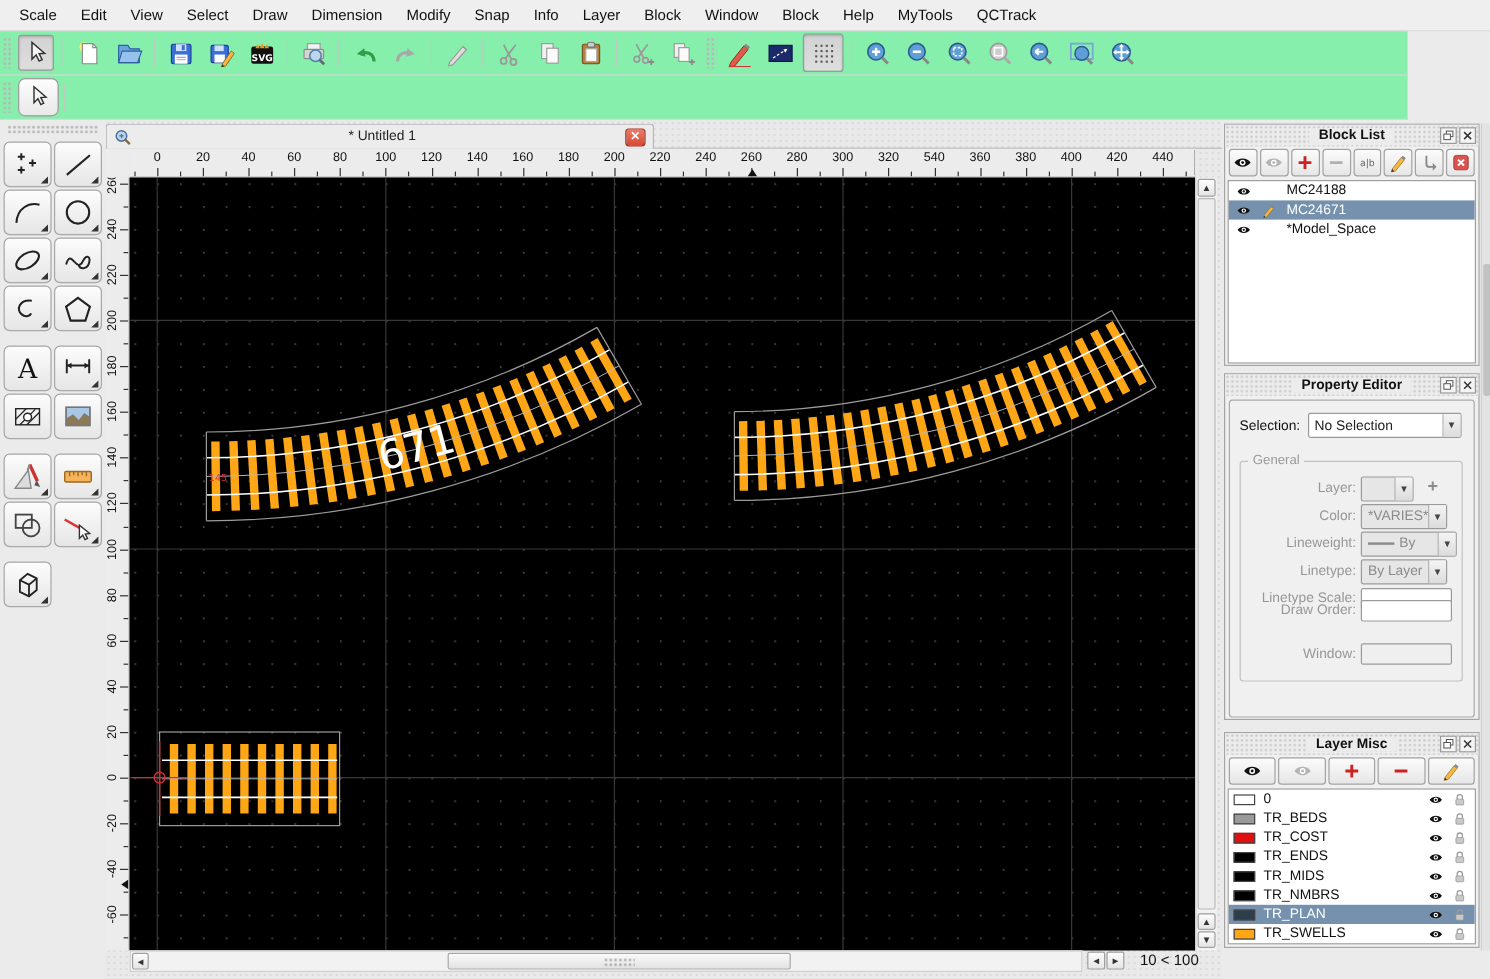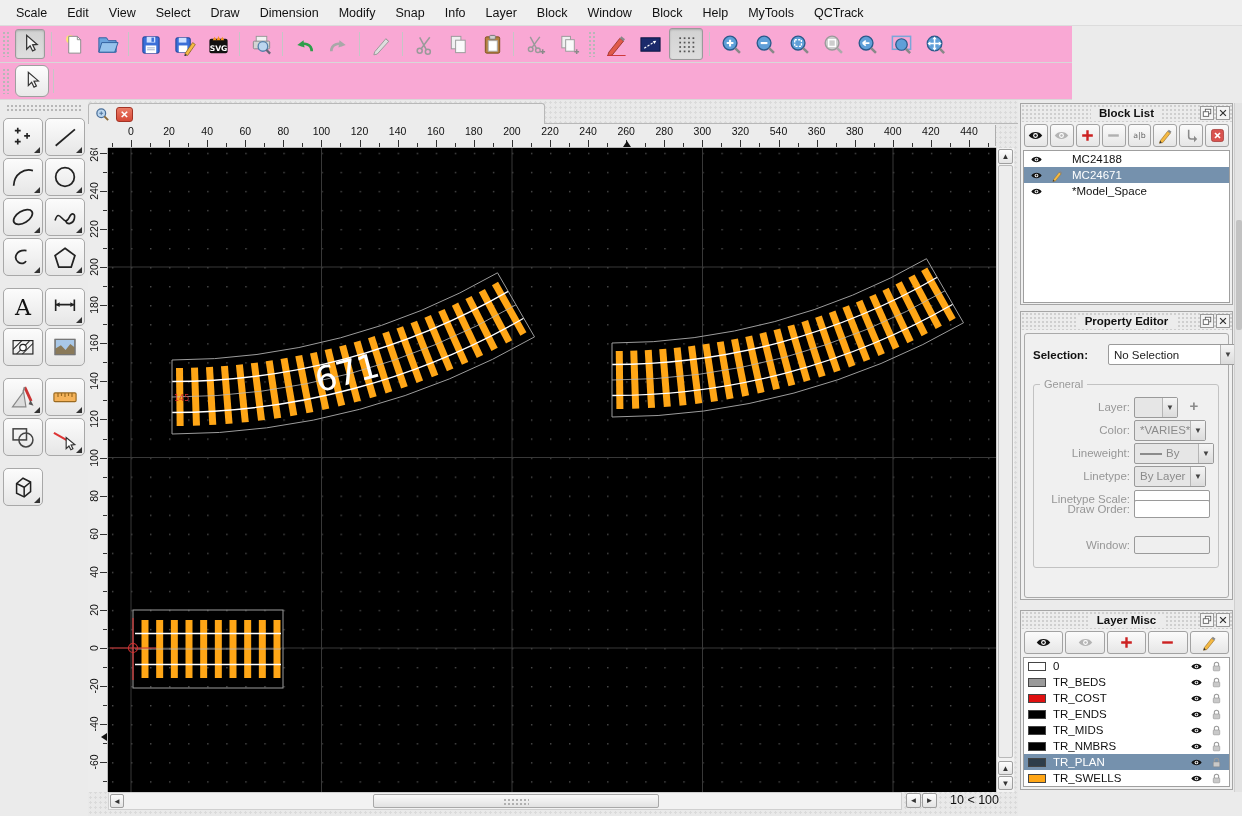--- a/index.html
+++ b/index.html
@@ -7,21 +7,21 @@
   #win {
     position:relative; width:1242px; height:816px; overflow:hidden;
     background:#ebebeb; font-family:"Liberation Sans", sans-serif; font-size:12px; color:#1a1a1a;
     -webkit-user-select:none; user-select:none;
   }
   
   #menubar { position:absolute; left:0; top:0; width:1242px; height:26px;
     background:#efefef; border-bottom:1px solid #dcdcdc; display:flex; align-items:center; padding-left:6px; }
   .menu-item { padding:4px 10px; font-size:12.5px; color:#111; cursor:default; }
   
-  .toolbar { position:absolute; left:0; width:1072px; height:37px; background:#f9a8d4;
+  .toolbar { position:absolute; left:0; width:1173px; height:37px; background:#86efac;
     border-bottom:1px solid #d8d8d8; display:flex; align-items:center; }
   #toolbar1 { top:26px; }
   #toolbar2 { top:63px; }
   .tb-handle { width:9px; height:26px; margin:0 2px;
     background-image:radial-gradient(#b7b7b7 1px, transparent 1.3px); background-size:4px 4px; }
   .tb-sep { width:1px; height:24px; background:#c6c6c6; margin:0 4px; }
   .tb-group { display:flex; align-items:center; }
   .tbtn { width:30px; height:30px; margin:0 2px; border:1px solid transparent; border-radius:3px;
     display:flex; align-items:center; justify-content:center; background:transparent; }
   .tbtn svg { width:23px; height:23px; }
@@ -100,21 +100,21 @@
   .row .rname { margin-left:6px; white-space:nowrap; }
   .lrow { display:flex; align-items:center; height:16px; font-size:11.5px; color:#111; }
   .lrow.sel { background:#7591ad; color:#fff; }
   .swatch { width:18px; height:9px; border:1px solid #444; margin-left:4px; flex:none; }
   .lrow .lname { margin-left:7px; flex:1; white-space:nowrap; }
   .lrow .lic { width:16px; height:13px; margin-right:4px; flex:none; }
   .lrow .lic svg { width:15px; height:13px; }
   
   #pe-frame { position:absolute; left:3px; top:21px; width:205px; height:265px; border:1px solid #aaa; border-radius:3px; }
   .pe-selrow { position:absolute; left:12px; top:32px; display:flex; align-items:center; }
-  .pe-sel-label { font-size:11.5px; color:#111; margin-right:20px;font-weight:bold; }
+  .pe-sel-label { font-size:11.5px; color:#111; margin-right:6px; }
   .combo { height:21px; background:linear-gradient(#fbfbfb,#e8e8e8); border:1px solid #9a9a9a; border-radius:2px;
     display:flex; align-items:center; font-size:11.5px; color:#222; }
   .combo .cval { flex:1; padding:0 5px; white-space:nowrap; overflow:hidden; }
   .combo .carr { width:15px; height:100%; border-left:1px solid #b5b5b5; display:flex; align-items:center; justify-content:center;
     font-size:8px; color:#444; background:linear-gradient(#f4f4f4,#dcdcdc); }
   .combo.dis { background:#e6e6e6; color:#8b8b8b; }
   .combo.dis .cval { color:#8b8b8b; }
   fieldset#pe-general { position:absolute; left:12px; top:66px; width:186px; height:190px;
     border:1px solid #c2c2c2; border-radius:3px; }
   fieldset#pe-general legend { font-size:11px; color:#9a9a9a; padding:0 4px; margin-left:6px; }
@@ -594,20 +594,21 @@
   <div id="docarea">
     <div id="tabbar">
       <div id="tab">
         <span class="ticon">
           <svg viewBox="0 0 24 24">
               <circle cx="10" cy="10" r="7" fill="#bcd6ee" stroke="#4a6f9a" stroke-width="2"></circle>
               <path d="M15 15l6 6" stroke="#8a6a3a" stroke-width="3"></path>
               <path d="M7 10h6M10 7v6" stroke="#4a6f9a" stroke-width="1.5"></path>
             </svg>
         </span>
+        <span class="ttitle">* Untitled 1</span>
         <span class="tclose">✕</span>
       </div>
     </div>
     <div id="ruler-corner"></div>
     <div id="hruler">
         <div id="hruler-endbox"></div>
         <div class="htick" style="left: 3.955px; height: 4px;"></div>
         <div class="htick" style="left: 23px; height: 7px;"></div>
         <div class="htick" style="left: 42.045px; height: 4px;"></div>
         <div class="htick" style="left: 61.09px; height: 7px;"></div>

